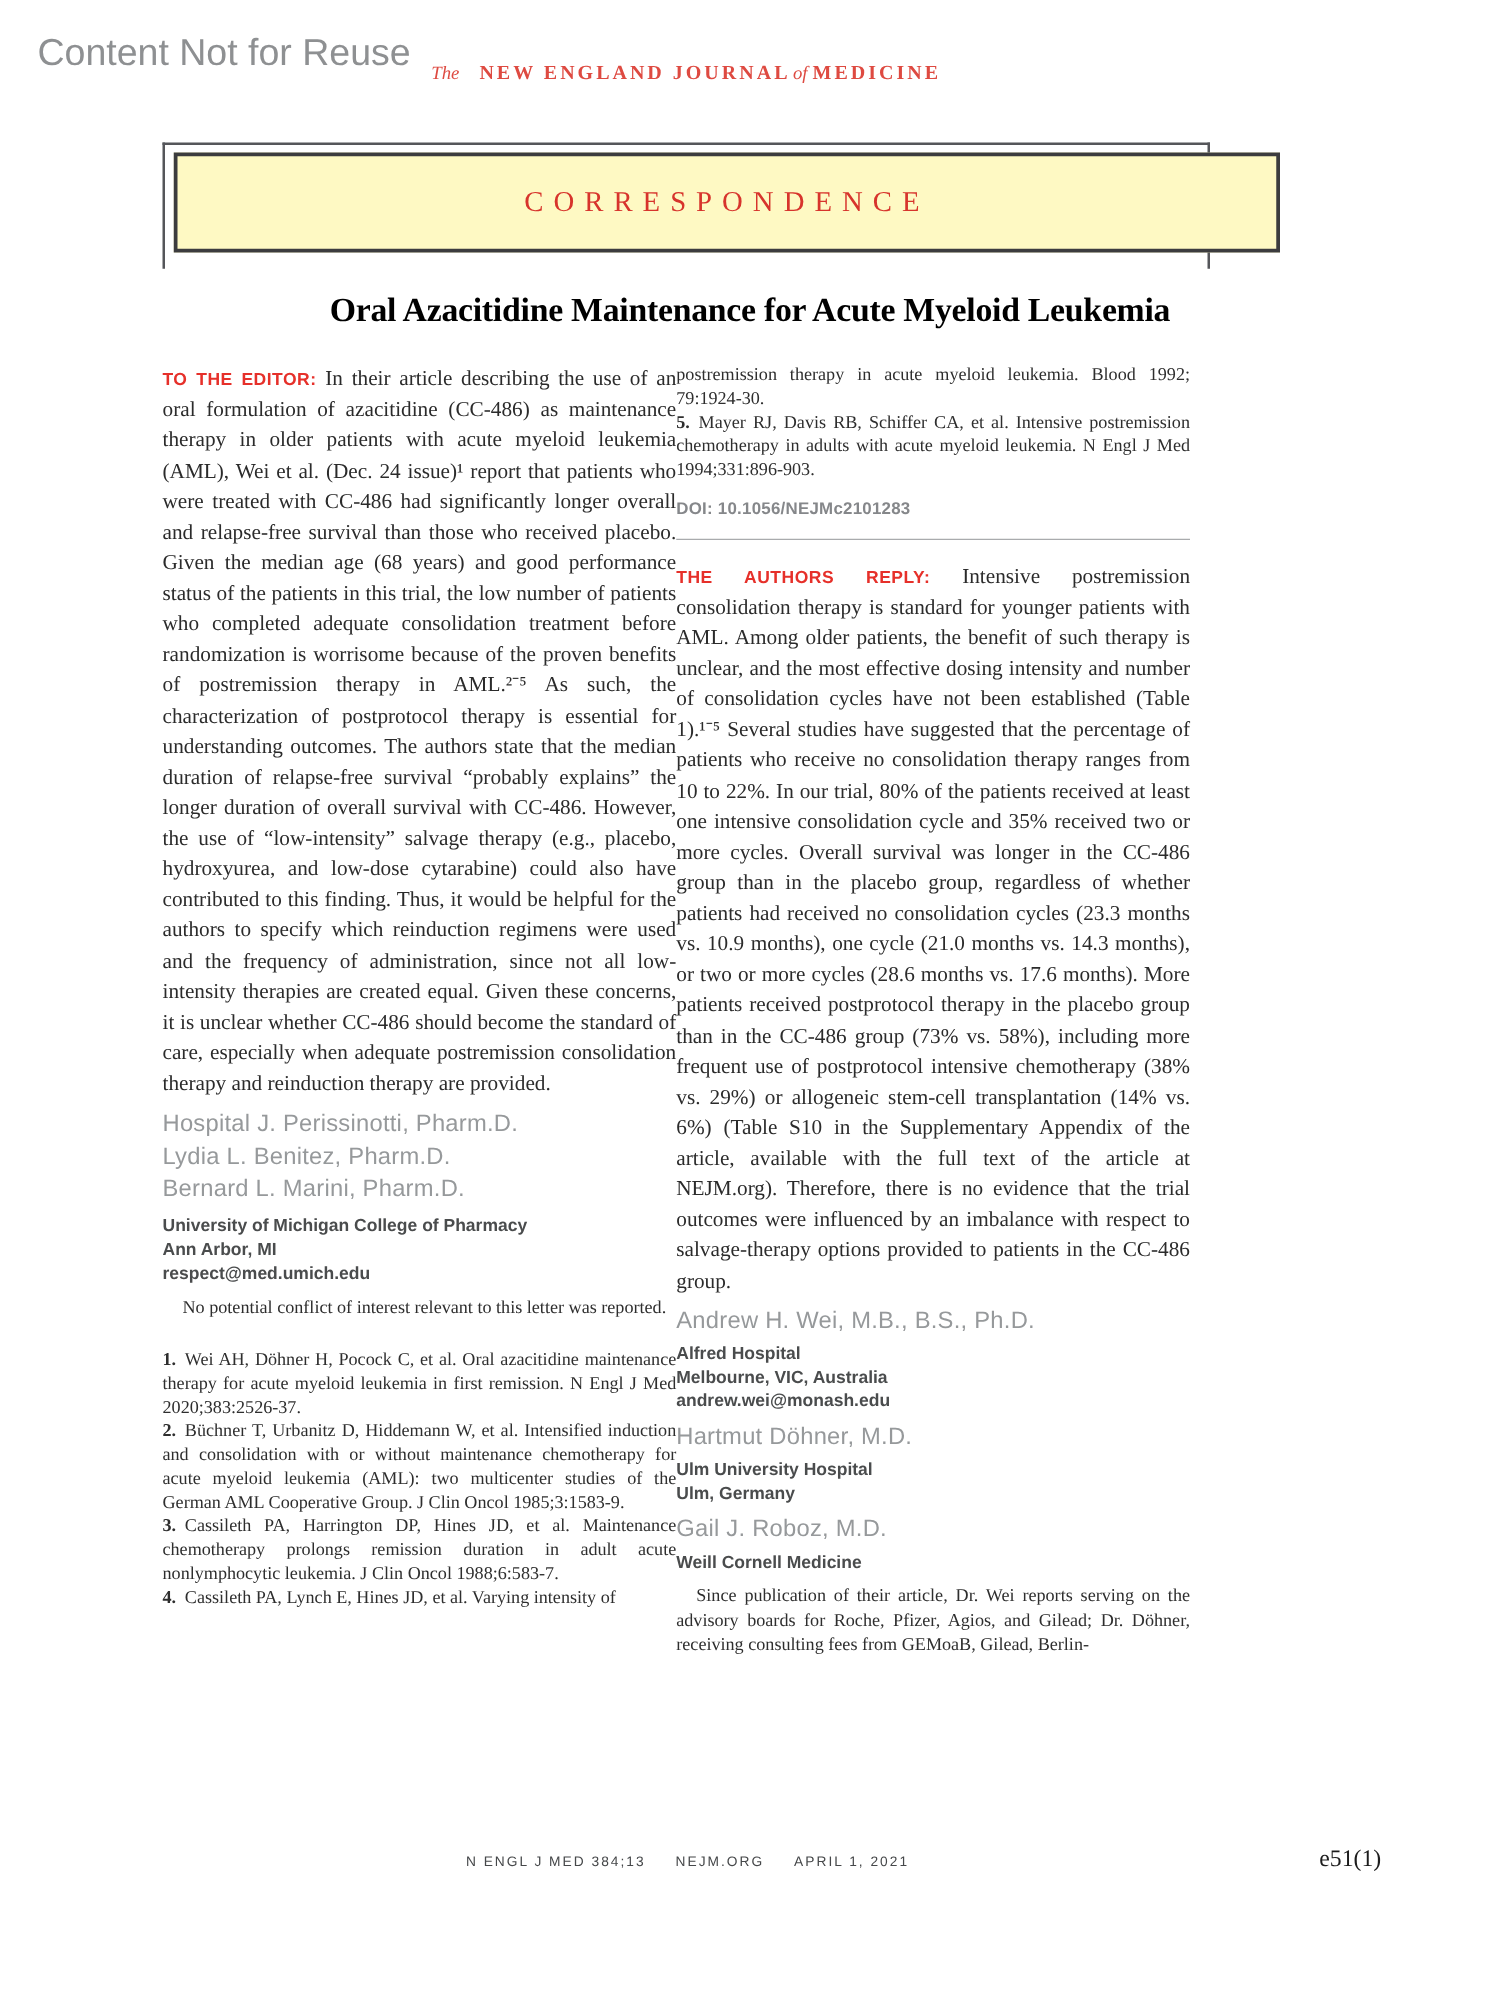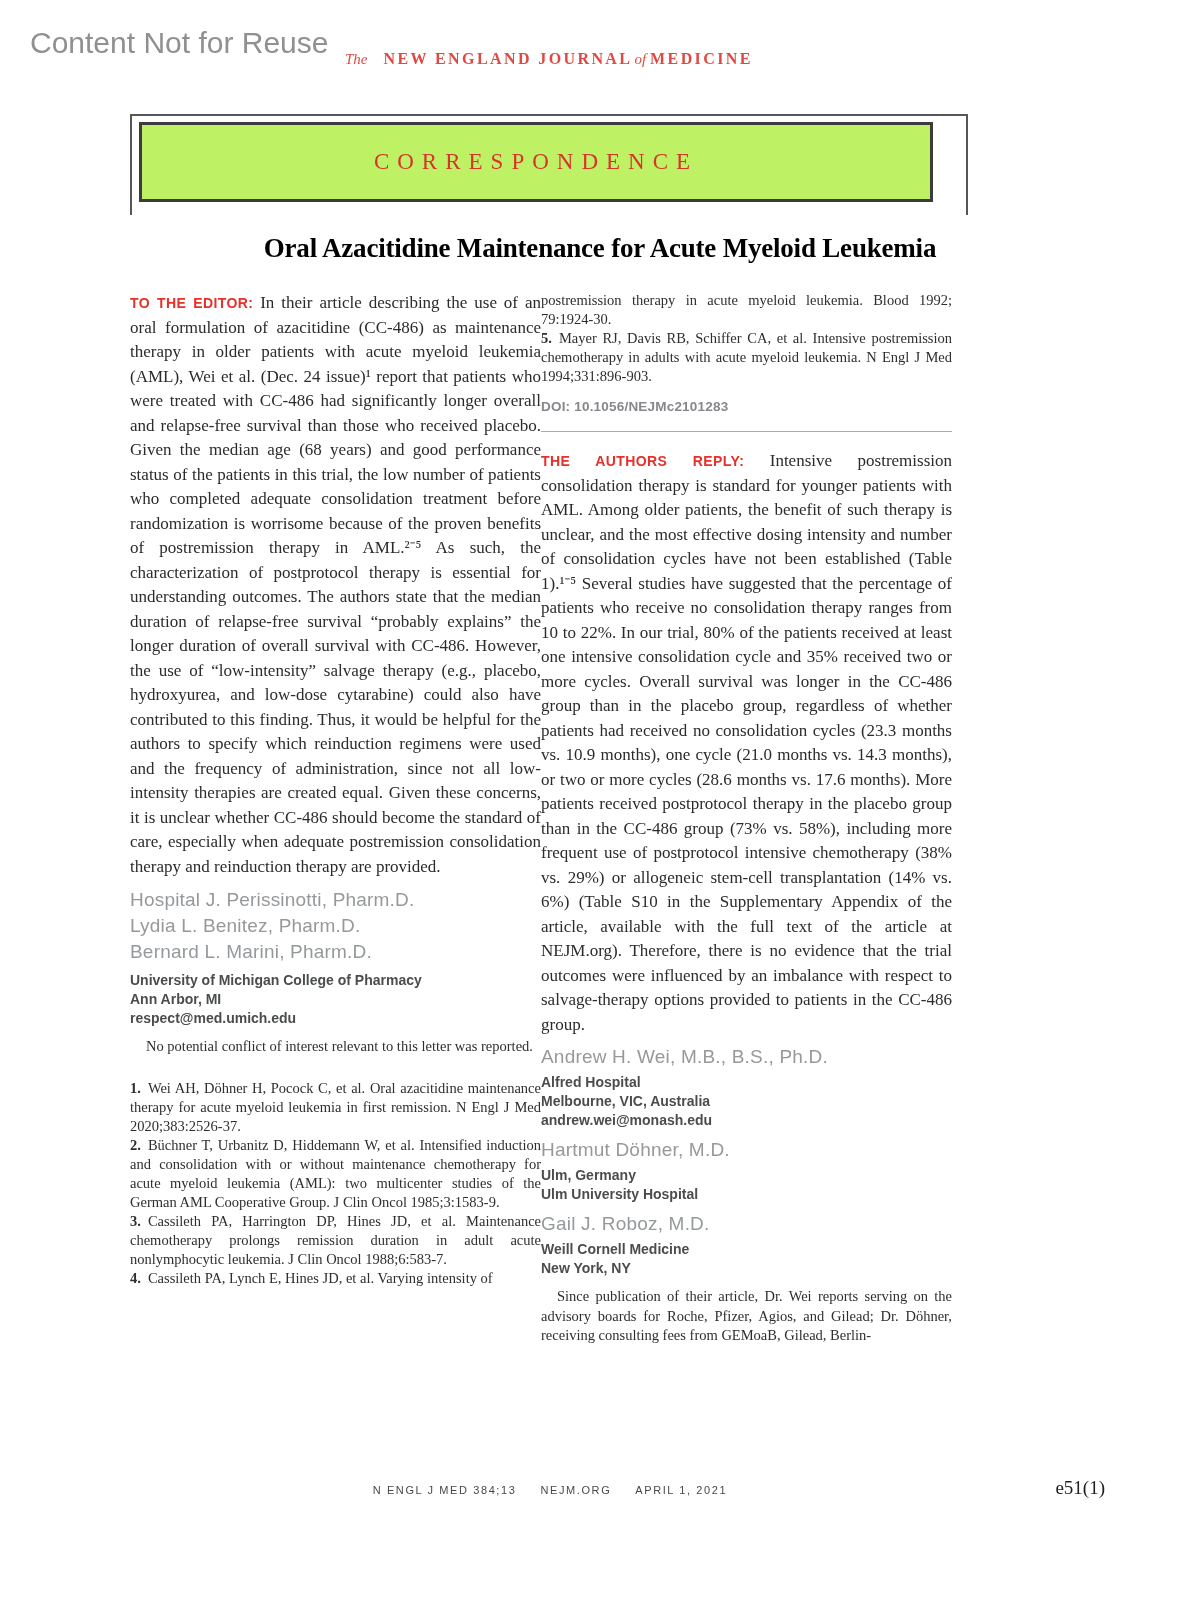--- a/index.html
+++ b/index.html
@@ -25,22 +25,22 @@
   .mh-caps { font-family:"Liberation Serif", serif; font-weight:700; font-size:16px; letter-spacing:2.4px; }
   .mh-of { font-family:"Liberation Serif", serif; font-style:italic; font-size:15px; margin:0 4px 0 2px; }
 
   
   .corr-frame { position:relative; height:116px; margin:0 232px 0 130px; }
   .corr-outer {
     position:absolute; left:0; top:1px; width:838px; height:101px;
     border-top:2px solid #55565a; border-left:2px solid #55565a; border-right:2px solid #55565a;
   }
   .corr-inner {
-    position:absolute; left:9px; top:9px; width:794px; height:80px;
-    background:#bef264; border:3px solid #3c3c3e;
+    position:absolute; left:9px; top:9px; width:885px; height:80px;
+    background:#fef9c3; border:3px solid #3c3c3e;
     display:flex; align-items:center; justify-content:center;
   }
   .corr-label {
     font-family:"Liberation Serif", serif; font-size:23px; color:#d7342c;
     letter-spacing:8px; font-weight:500;
   }
 
   
   .title {
     margin:2px 130px 0 130px; text-align:center;
@@ -176,30 +176,29 @@
         <div class="affil">
           <div class="affil-line">Alfred Hospital</div>
           <div class="affil-line">Melbourne, VIC, Australia</div>
           <div class="affil-line">andrew.wei@monash.edu</div>
         </div>
       </div>
 
       <div class="reply-author-block">
         <div class="author-name">Hartmut Döhner, M.D.</div>
         <div class="affil">
+          <div class="affil-line">Ulm University Hospital</div>
           <div class="affil-line">Ulm, Germany</div>
-          <div class="affil-line">Ulm University Hospital</div>
         </div>
       </div>
 
       <div class="reply-author-block">
         <div class="author-name">Gail J. Roboz, M.D.</div>
         <div class="affil">
           <div class="affil-line">Weill Cornell Medicine</div>
-          <div class="affil-line">New York, NY</div>
         </div>
       </div>
 
       <p class="disclosure">Since publication of their article, Dr. Wei reports serving on the advisory boards for Roche, Pfizer, Agios, and Gilead; Dr. Döhner, receiving consulting fees from GEMoaB, Gilead, Berlin-</p>
     </div>
   </div>
 
   <div class="footer-center">
     <span>N ENGL J MED 384;13</span><span>NEJM.ORG</span><span>APRIL 1, 2021</span>
   </div>

